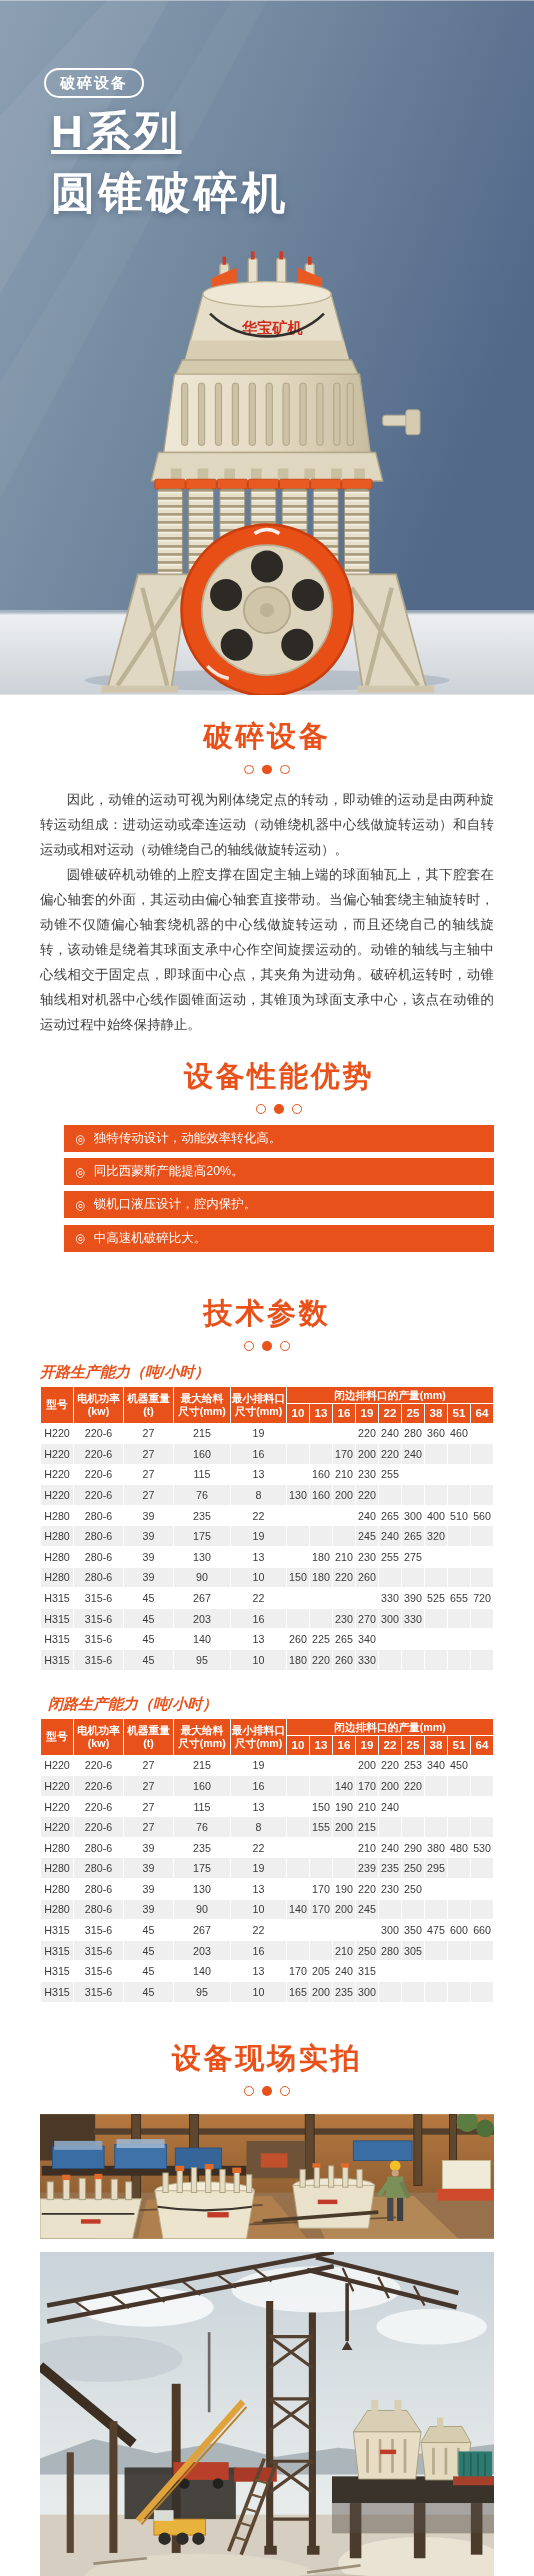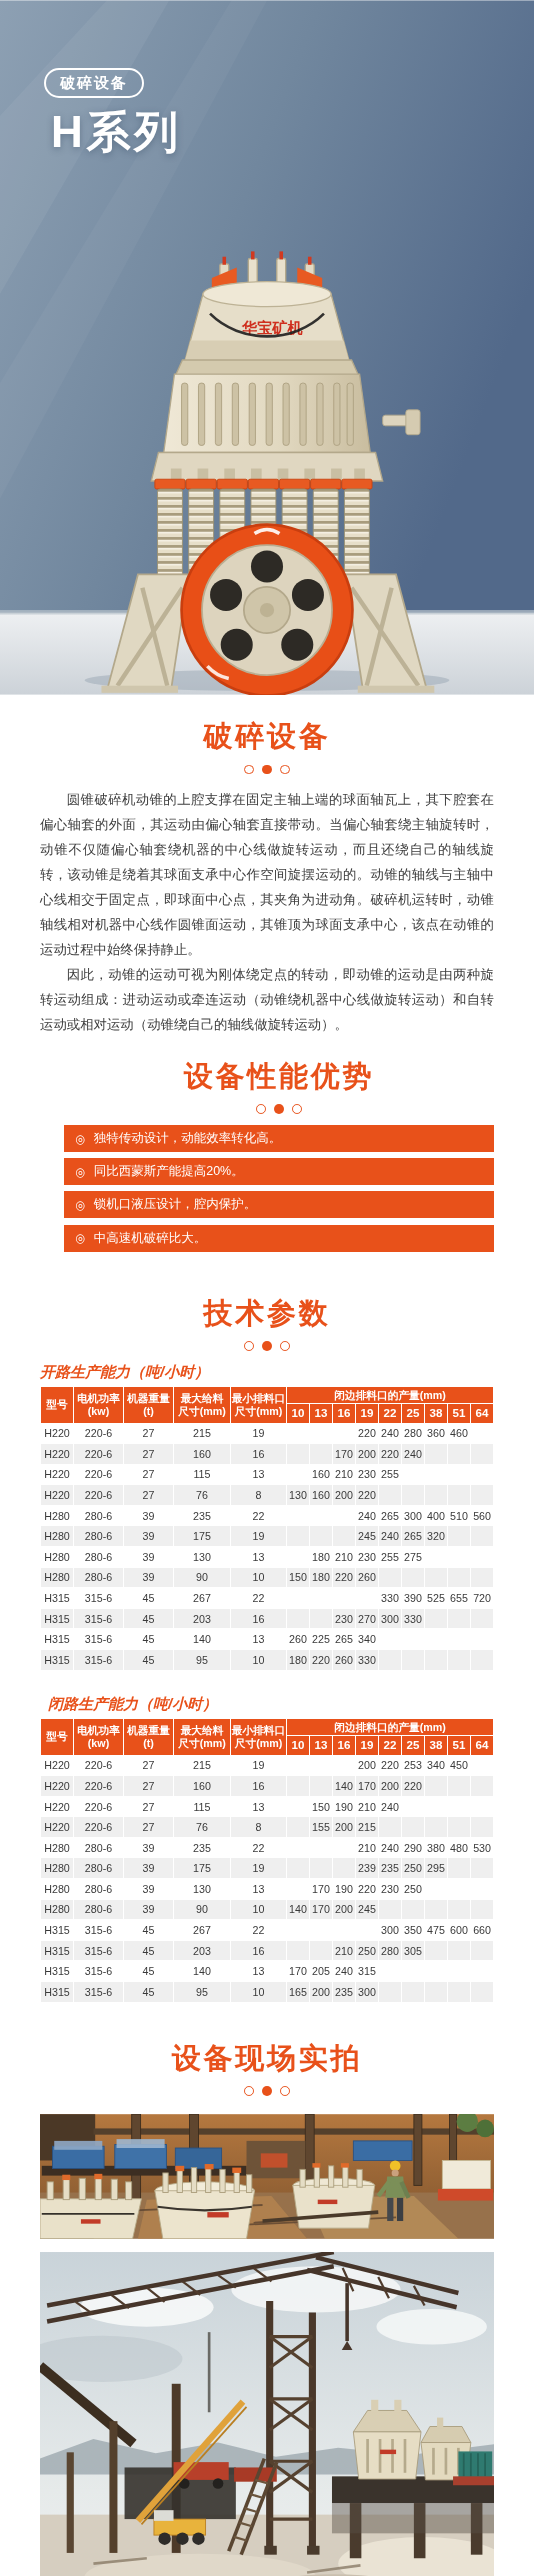--- a/index.html
+++ b/index.html
@@ -12,21 +12,21 @@
   
   .hero{position:relative;width:534px;height:695px;overflow:hidden;}
   .hero svg{position:absolute;left:0;top:0;display:block;}
   .badge{
     position:absolute;left:44px;top:68px;
     border:2.2px solid #ffffff;border-radius:18px;
     padding:3.6px 14.3px;color:#ffffff;font-size:15px;font-weight:bold;letter-spacing:1.8px;
   }
   .hero-t{position:absolute;left:51px;margin:0;color:#ffffff;font-weight:bold;
     font-size:44px;letter-spacing:3.6px;text-shadow:0 1.8px 7.1px rgba(30,50,75,.35);}
-  .hero-t1{top:103px;}
+  .hero-t1{top:103px;text-decoration:underline;}
   .hero-t2{top:164px;}
   
   .sec-title{margin:0;text-align:center;color:#e8511a;font-size:29px;line-height:33px;
     font-weight:bold;letter-spacing:2.7px;}
   .dots{display:flex;justify-content:center;align-items:center;gap:8px;margin-top:11.6px;height:9.8px;}
   .dot{width:9.8px;height:9.8px;border-radius:50%;box-sizing:border-box;}
   .dot.ring{border:1.8px solid #e8511a;}
   .dot.fill{background:#e8511a;}
   
   .s-intro{padding-top:25px;}
@@ -197,32 +197,33 @@
       </g>
       <circle cx="300" cy="685" r="26" fill="#cfc5a9" stroke="#b3a88b" stroke-width="2"></circle>
       <circle cx="300" cy="685" r="8" fill="#bdb293"></circle>
       <path d="M286,599 q14,-9 28,0" stroke="#ffffff" stroke-width="4" fill="none" opacity="0.9"></path>
       <path d="M233,748 q10,11 24,14" stroke="#ffffff" stroke-width="4" fill="none" opacity="0.85"></path>
     </svg>
     <div class="badge">
       <span>破碎设备</span>
     </div>
     <h1 class="hero-t hero-t1">H系列</h1>
+    <h1 class="hero-t hero-t2">圆锥破碎机</h1>
   </header>
 
   <section class="s-intro">
     <h2 class="sec-title">破碎设备</h2>
     <div class="dots">
       <span class="dot ring"></span>
       <span class="dot fill"></span>
       <span class="dot ring"></span>
     </div>
     <div class="intro-text">
+      <p>因此，动锥的运动可视为刚体绕定点的转动，即动锥的运动是由两种旋转运动组成：进动运动或牵连运动（动锥绕机器中心线做旋转运动）和自转运动或相对运动（动锥绕自己的轴线做旋转运动）。</p>
       <p>圆锥破碎机动锥的上腔支撑在固定主轴上端的球面轴瓦上，其下腔套在偏心轴套的外面，其运动由偏心轴套直接带动。当偏心轴套绕主轴旋转时，动锥不仅随偏心轴套绕机器的中心线做旋转运动，而且还绕自己的轴线旋转，该动锥是绕着其球面支承中心作空间旋摆运动的。动锥的轴线与主轴中心线相交于固定点，即球面中心点，其夹角为进动角。破碎机运转时，动锥轴线相对机器中心线作圆锥面运动，其锥顶为球面支承中心，该点在动锥的运动过程中始终保持静止。</p>
-      <p>因此，动锥的运动可视为刚体绕定点的转动，即动锥的运动是由两种旋转运动组成：进动运动或牵连运动（动锥绕机器中心线做旋转运动）和自转运动或相对运动（动锥绕自己的轴线做旋转运动）。</p>
     </div>
   </section>
 
   <section class="s-adv">
     <h2 class="sec-title">设备性能优势</h2>
     <div class="dots">
       <span class="dot ring"></span>
       <span class="dot fill"></span>
       <span class="dot ring"></span>
     </div>

